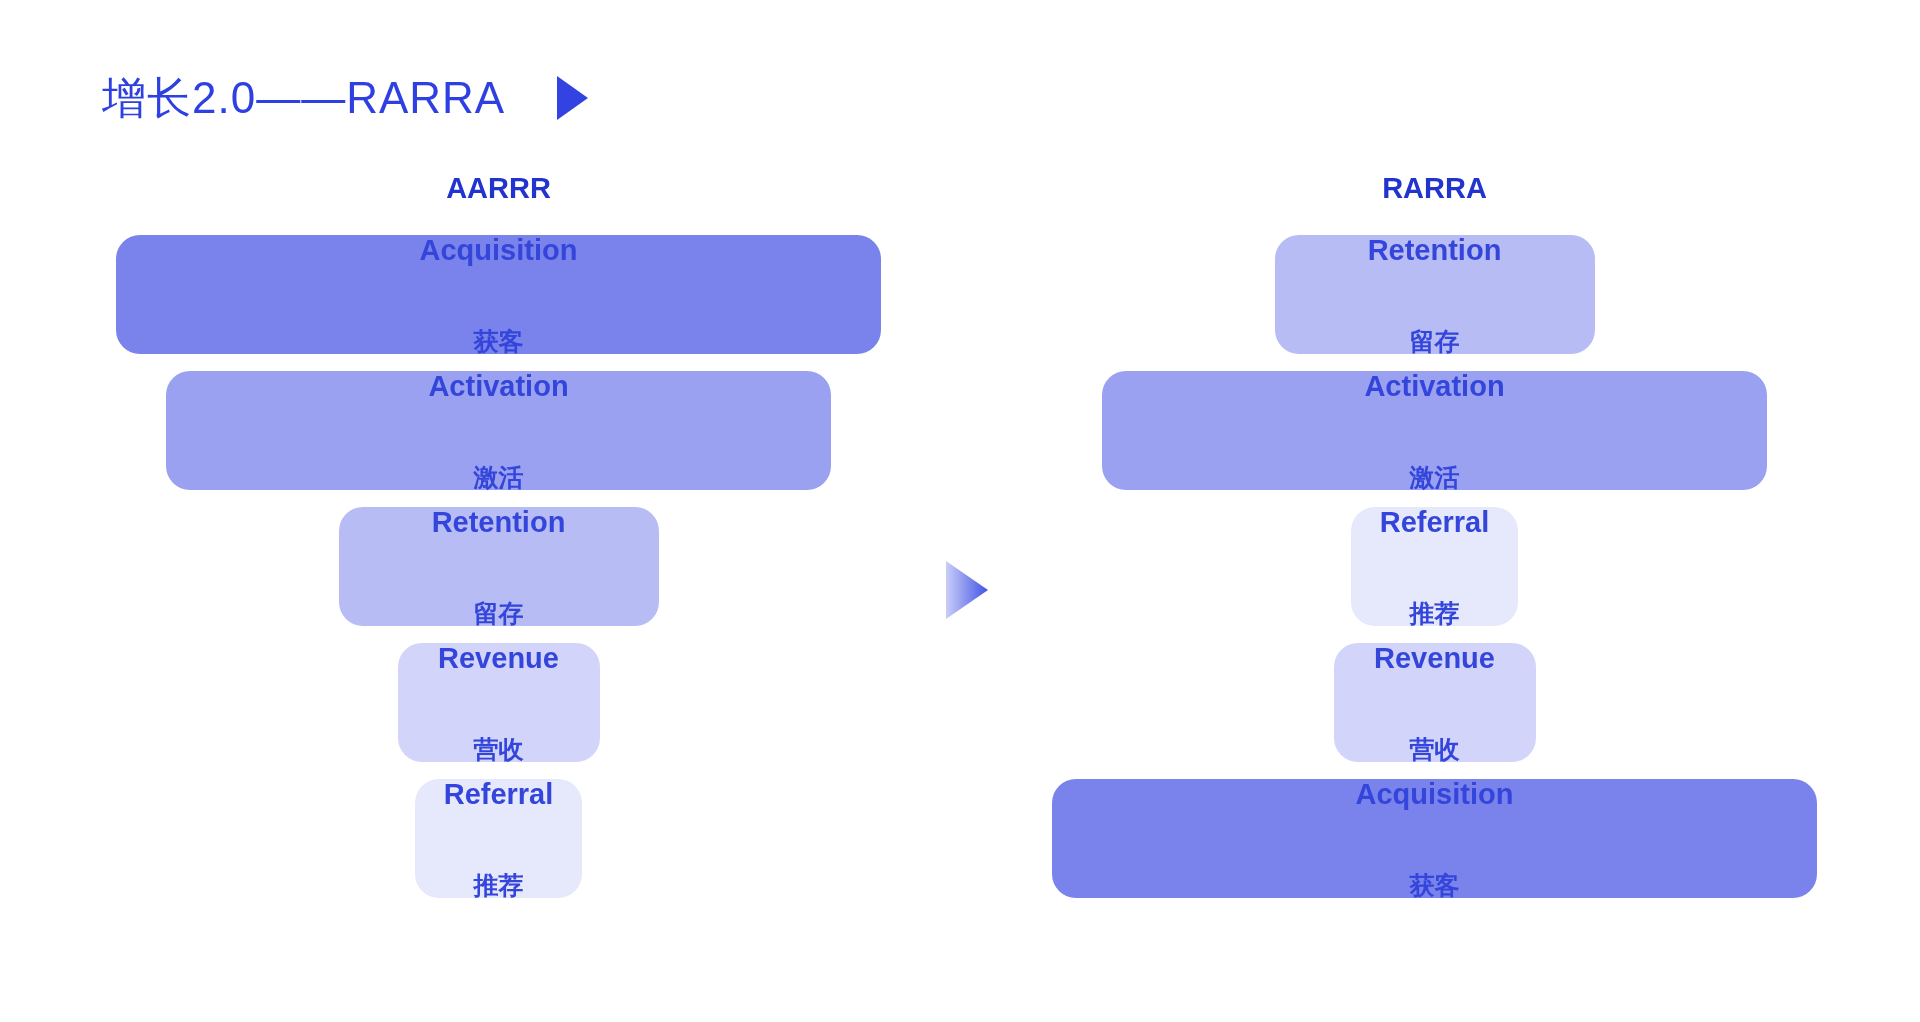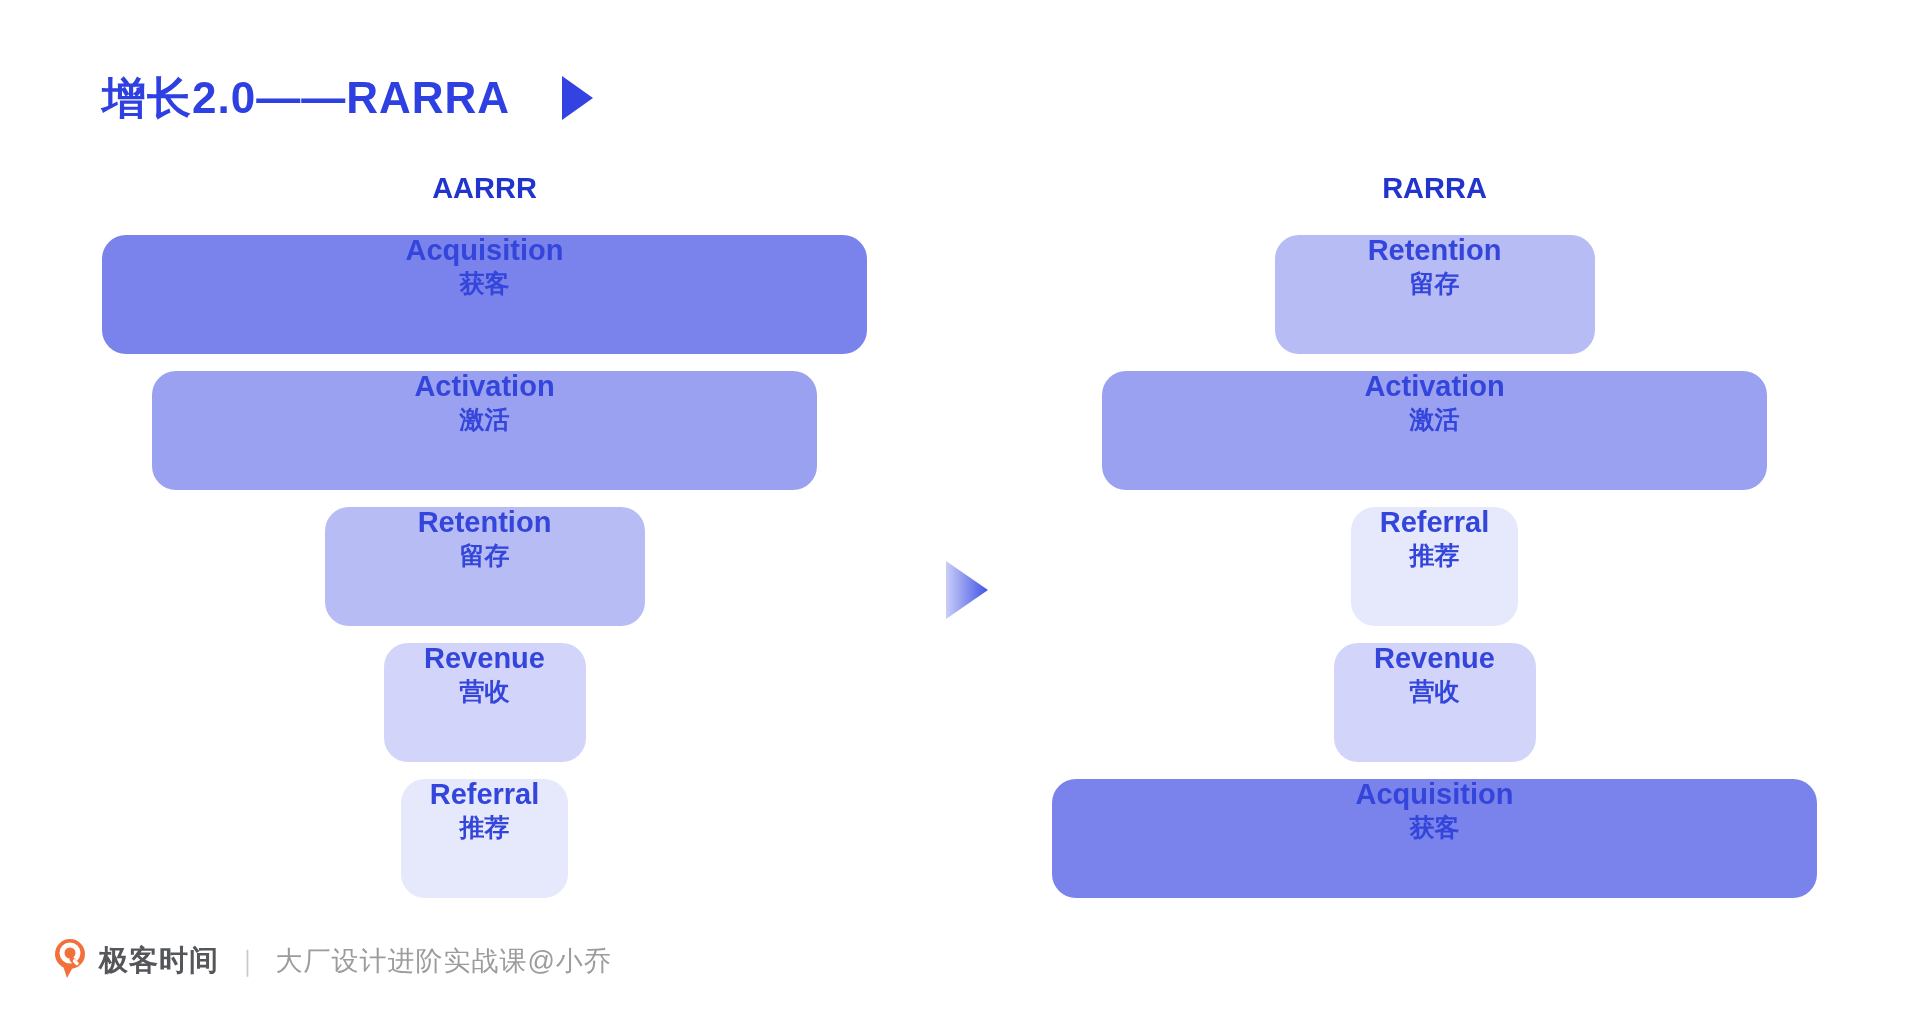--- a/index.html
+++ b/index.html
@@ -2,30 +2,30 @@
 <html><head>
 <meta charset="utf-8">
 <style>
   html,body{margin:0;padding:0;background:#ffffff;}
   .canvas{
     position:relative;width:1920px;height:1022px;background:#ffffff;overflow:hidden;
     font-family:"Liberation Sans","DejaVu Sans",sans-serif;
   }
   
   .page-title{position:absolute;left:102px;top:72px;display:flex;align-items:center;gap:52px;}
-  .page-title .title-text{font-size:44px;line-height:52px;font-weight:bold;color:#2e40e2;letter-spacing:1px;}
+  .page-title .title-text{font-size:44px;line-height:52px;font-weight:normal;color:#2e40e2;letter-spacing:1px;}
   .title-arrow{width:0;height:0;border-left:31px solid #3243e2;border-top:22px solid transparent;border-bottom:22px solid transparent;}
   
   .funnel{position:absolute;top:170px;width:765px;display:flex;flex-direction:column;align-items:center;}
-  .funnel.left{left:102px;}
+  .funnel.left{left:116px;}
   .funnel.right{left:1052px;}
   .funnel-label{font-size:29px;font-weight:bold;color:#2134ce;height:36px;line-height:36px;margin-bottom:29px;}
   .box{
     height:119px;border-radius:24px;margin-bottom:17px;
-    display:flex;flex-direction:column;align-items:center;justify-content:flex-start;gap:5px;
+    display:flex;flex-direction:column;align-items:center;justify-content:space-between;gap:5px;
   }
   .box .en{font-size:29px;font-weight:bold;color:#3345db;line-height:1.05;}
   .box .zh{font-size:25px;font-weight:bold;color:#3345db;line-height:1.05;}
   .w1{width:765px}.w2{width:665px}.w3{width:320px}.w4{width:202px}.w5{width:167px}
   .s1{background:#7a83eb}.s2{background:#99a1f0}.s3{background:#b7bcf4}.s4{background:#d2d5f9}.s5{background:#e6e8fc}
   
   .mid-arrow{position:absolute;left:946px;top:561px;}
   
   .footer{position:absolute;left:54px;top:938px;display:flex;align-items:center;gap:13px;}
   .footer .brand{font-size:29px;font-weight:bold;color:#55565a;letter-spacing:1px;}
@@ -95,28 +95,14 @@
     <div class="box s4 w4">
       <div class="en">Revenue</div>
       <div class="zh">营收</div>
     </div>
     <div class="box s1 w1">
       <div class="en">Acquisition</div>
       <div class="zh">获客</div>
     </div>
   </div>
 
-  <div class="footer">
-    <span>
-      <svg width="32" height="42" viewBox="0 0 32 42">
-        <circle cx="16" cy="16" r="15" fill="#f2703a"></circle>
-        <polygon points="9,28 13,40 19,29" fill="#f2703a"></polygon>
-        <circle cx="16" cy="15" r="8" fill="none" stroke="#ffffff" stroke-width="5"></circle>
-        <rect x="18" y="18" width="10" height="5" rx="2.5" transform="rotate(45 18 18)" fill="#f2703a"></rect>
-        <rect x="20.5" y="20.5" width="7" height="3.5" rx="1.75" transform="rotate(45 20.5 20.5)" fill="#ffffff"></rect>
-      </svg>
-    </span>
-    <span class="brand">极客时间</span>
-    <span class="sep">｜</span>
-    <span class="course">大厂设计进阶实战课@小乔</span>
-  </div>
 
 </div>
 
 </body></html>

